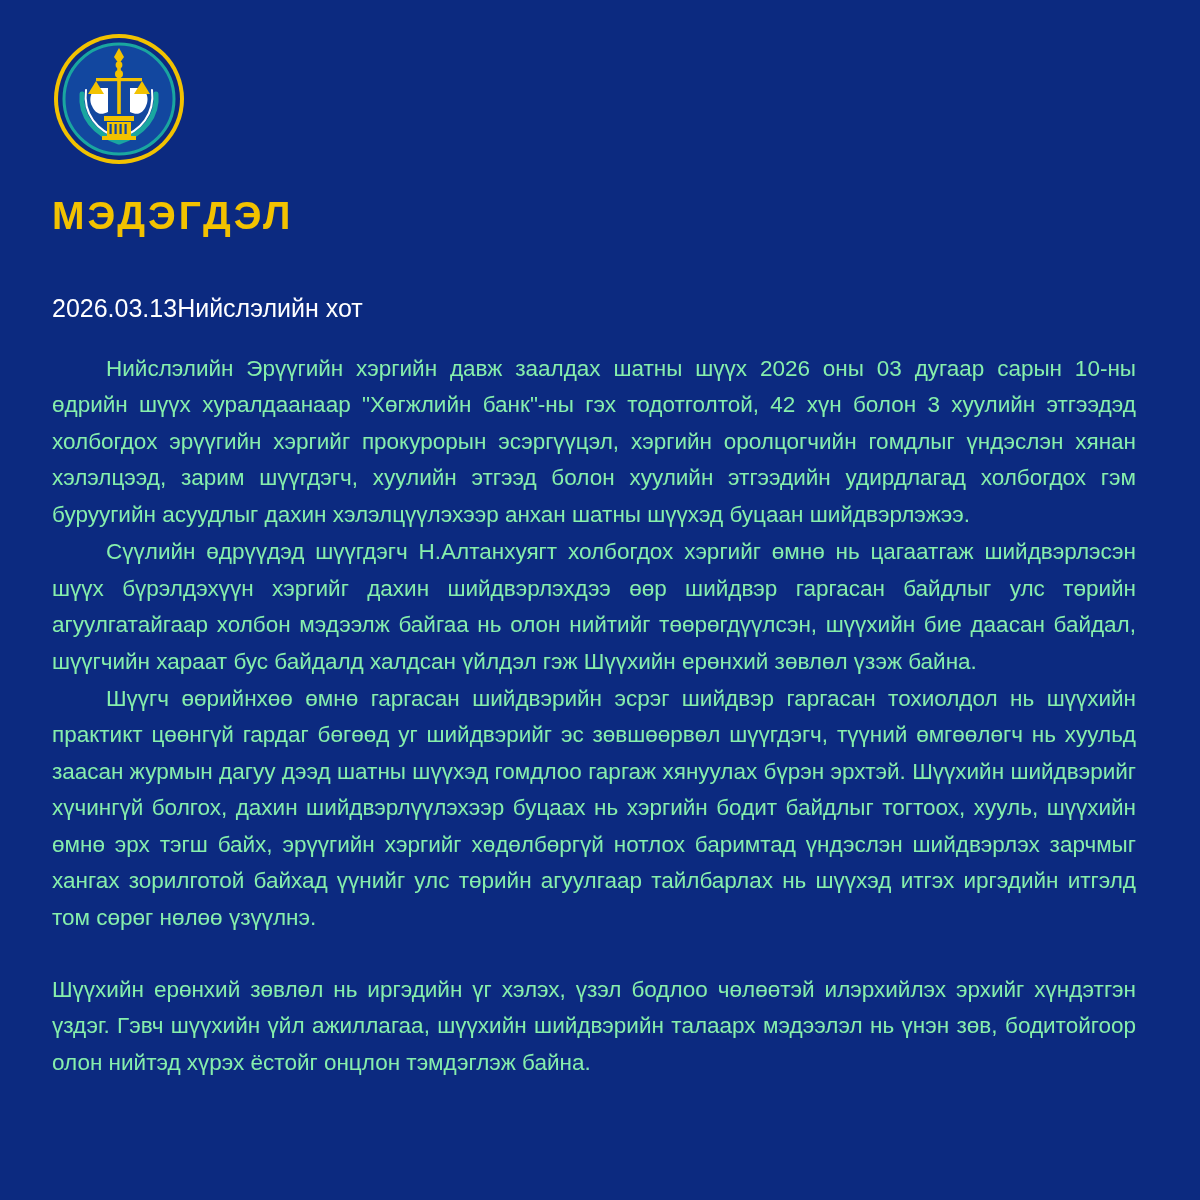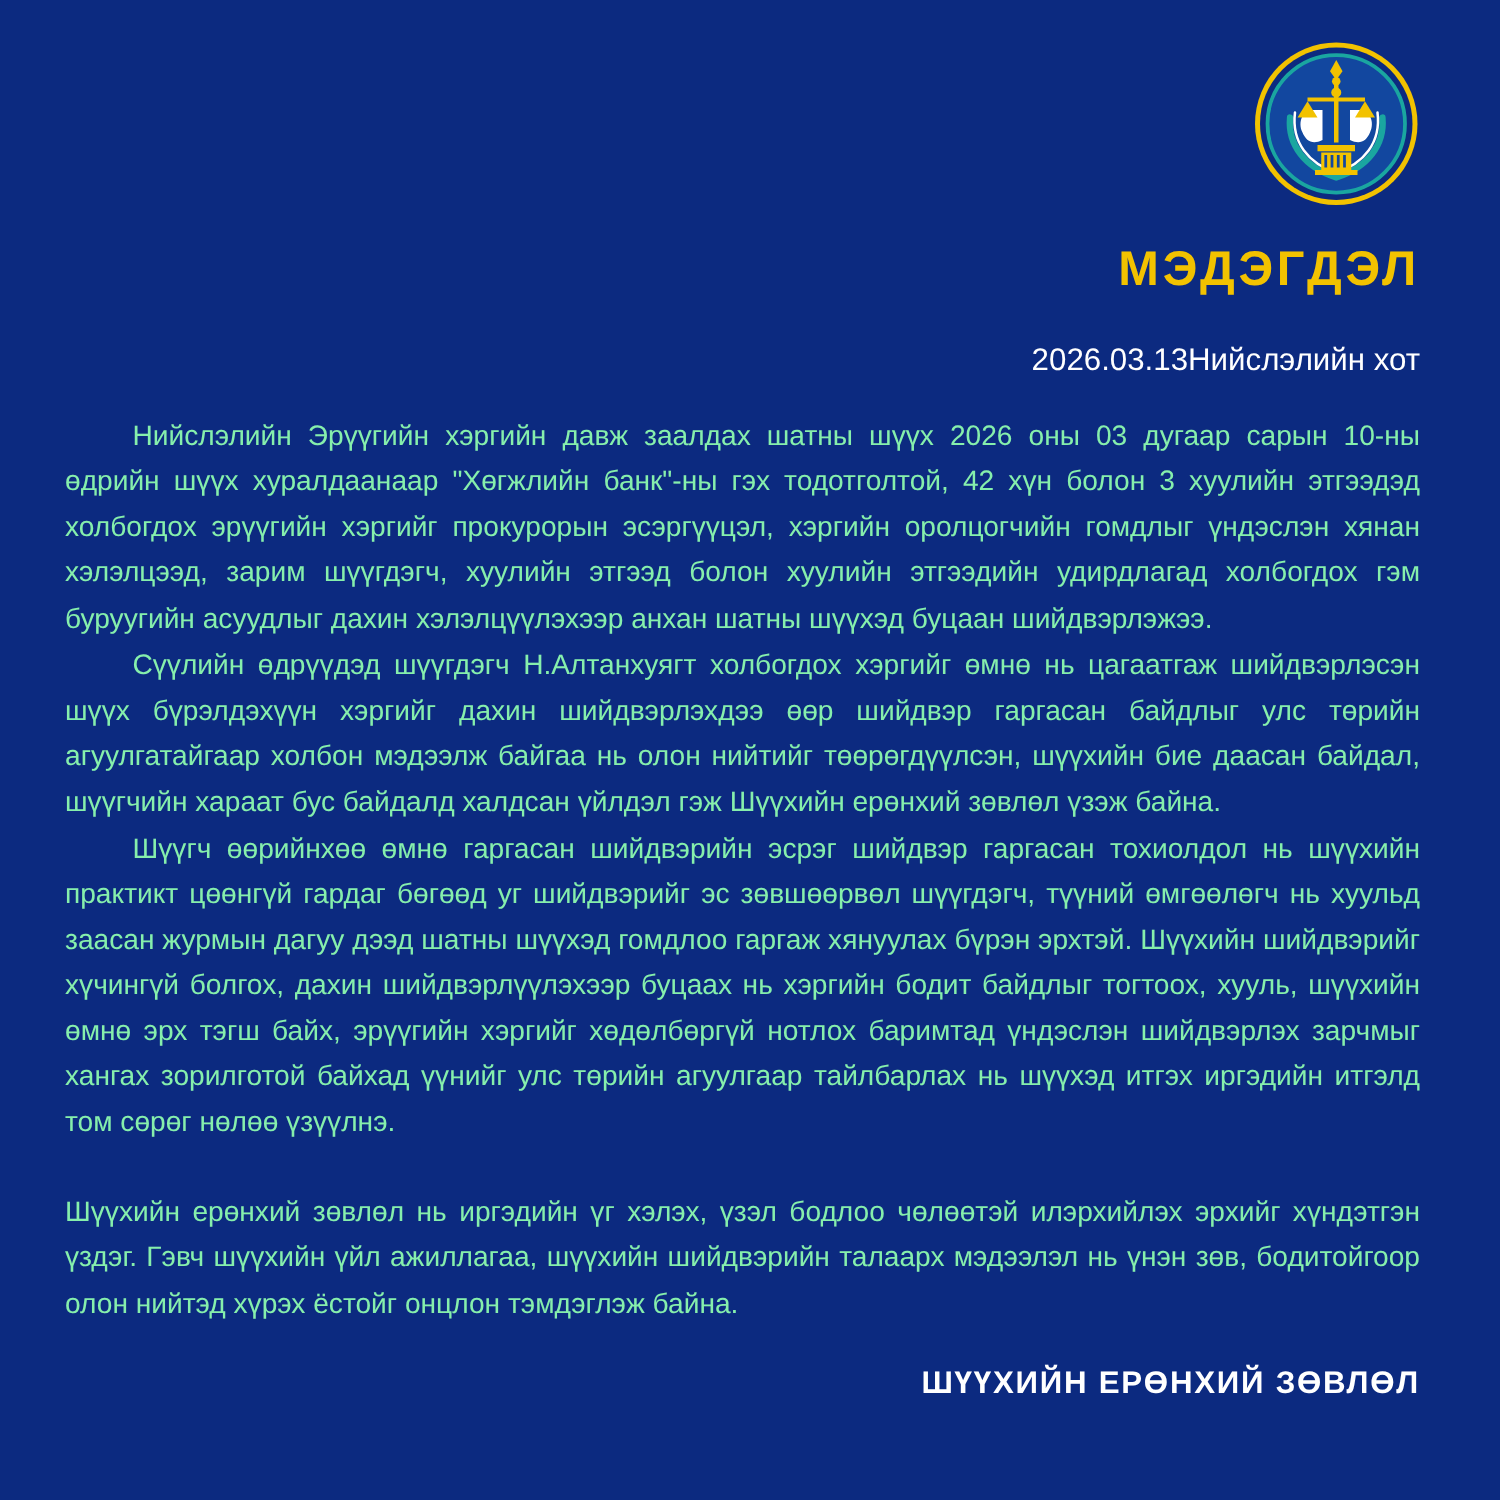--- a/index.html
+++ b/index.html
@@ -15,21 +15,21 @@
     overflow: hidden;
   }
   .page {
     position: relative;
     width: 1188px;
     height: 1200px;
     box-sizing: border-box;
     padding: 26px 52px 0 52px;
     display: flex;
     flex-direction: column;
-    align-items: flex-end;
+    align-items: flex-start;
   }
 
   
   .emblem-wrap {
     display: flex;
     justify-content: center;
     margin-top: 6px;
   }
   .emblem {
     width: 134px;
@@ -43,21 +43,21 @@
     margin-top: 28px;
     text-align: center;
     font-size: 39px;
     font-weight: bold;
     letter-spacing: 3px;
     color: #f2c200;
   }
 
   
   .meta-row {
-    margin-top: 36px;
+    margin-top: 56px;
     display: flex;
     justify-content: space-between;
     align-items: baseline;
     font-size: 25px;
     color: #ffffff;
   }
 
   
   .body-text {
     margin-top: 28px;
@@ -136,15 +136,14 @@
     <div>Нийслэлийн хот</div>
   </div>
 
   <div class="body-text">
     <p class="indent">Нийслэлийн Эрүүгийн хэргийн давж заалдах шатны шүүх 2026 оны 03 дугаар сарын 10-ны өдрийн шүүх хуралдаанаар "Хөгжлийн банк"-ны гэх тодотголтой, 42 хүн болон 3 хуулийн этгээдэд холбогдох эрүүгийн хэргийг прокурорын эсэргүүцэл, хэргийн оролцогчийн гомдлыг үндэслэн хянан хэлэлцээд, зарим шүүгдэгч, хуулийн этгээд болон хуулийн этгээдийн удирдлагад холбогдох гэм буруугийн асуудлыг дахин хэлэлцүүлэхээр анхан шатны шүүхэд буцаан шийдвэрлэжээ.</p>
     <p class="indent">Сүүлийн өдрүүдэд шүүгдэгч Н.Алтанхуягт холбогдох хэргийг өмнө нь цагаатгаж шийдвэрлэсэн шүүх бүрэлдэхүүн хэргийг дахин шийдвэрлэхдээ өөр шийдвэр гаргасан байдлыг улс төрийн агуулгатайгаар холбон мэдээлж байгаа нь олон нийтийг төөрөгдүүлсэн, шүүхийн бие даасан байдал, шүүгчийн хараат бус байдалд халдсан үйлдэл гэж Шүүхийн ерөнхий зөвлөл үзэж байна.</p>
     <p class="indent">Шүүгч өөрийнхөө өмнө гаргасан шийдвэрийн эсрэг шийдвэр гаргасан тохиолдол нь шүүхийн практикт цөөнгүй гардаг бөгөөд уг шийдвэрийг эс зөвшөөрвөл шүүгдэгч, түүний өмгөөлөгч нь хуульд заасан журмын дагуу дээд шатны шүүхэд гомдлоо гаргаж хянуулах бүрэн эрхтэй. Шүүхийн шийдвэрийг хүчингүй болгох, дахин шийдвэрлүүлэхээр буцаах нь хэргийн бодит байдлыг тогтоох, хууль, шүүхийн өмнө эрх тэгш байх, эрүүгийн хэргийг хөдөлбөргүй нотлох баримтад үндэслэн шийдвэрлэх зарчмыг хангах зорилготой байхад үүнийг улс төрийн агуулгаар тайлбарлах нь шүүхэд итгэх иргэдийн итгэлд том сөрөг нөлөө үзүүлнэ.</p>
     <p class="noindent">Шүүхийн ерөнхий зөвлөл нь иргэдийн үг хэлэх, үзэл бодлоо чөлөөтэй илэрхийлэх эрхийг хүндэтгэн үздэг. Гэвч шүүхийн үйл ажиллагаа, шүүхийн шийдвэрийн талаарх мэдээлэл нь үнэн зөв, бодитойгоор олон нийтэд хүрэх ёстойг онцлон тэмдэглэж байна.</p>
   </div>
 
-  <div class="footer">ШҮҮХИЙН ЕРӨНХИЙ ЗӨВЛӨЛ</div>
 
 </div>
 
 </body></html>

